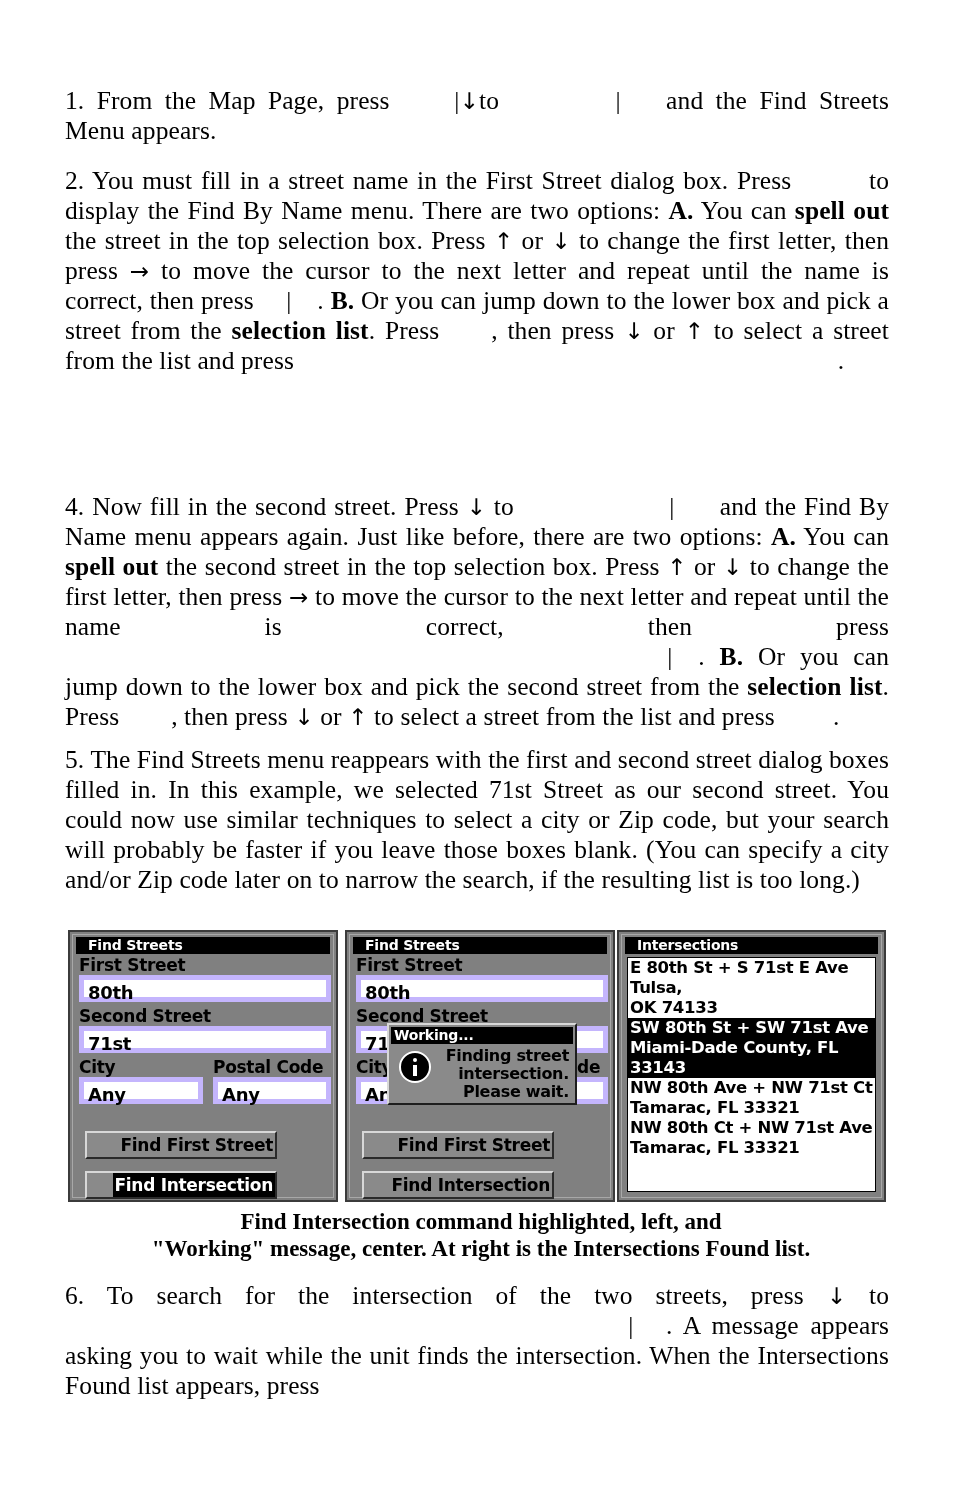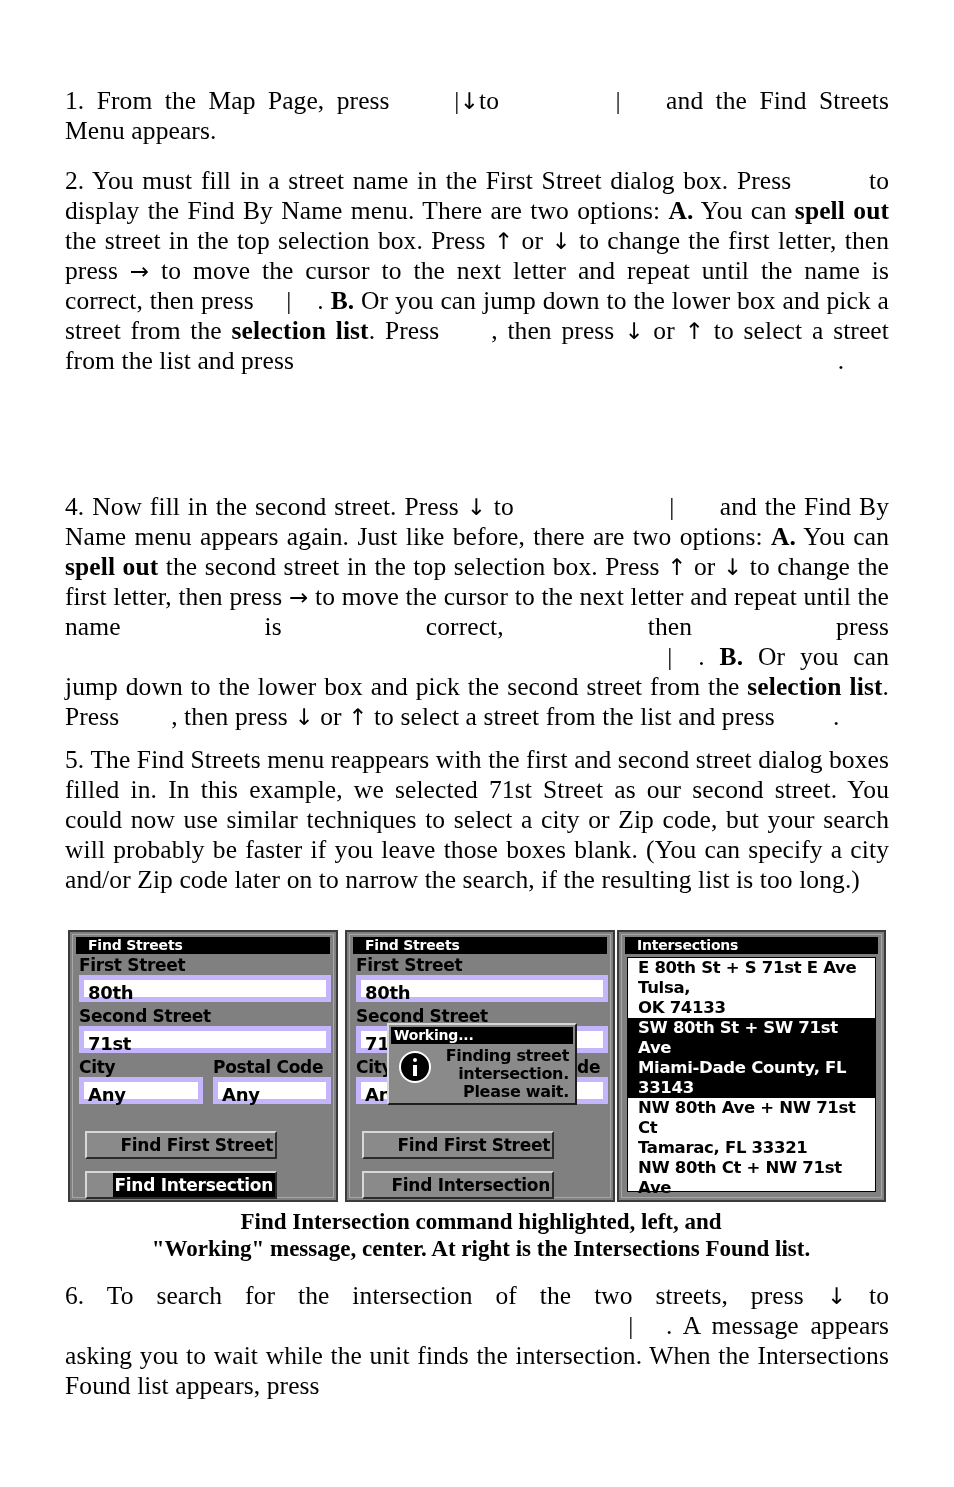--- a/index.html
+++ b/index.html
@@ -209,21 +209,21 @@
   
   .list-area {
     position: absolute;
     left: 5px; right: 5px;
     top: 22px; bottom: 5px;
     background: #ffffff;
     border: 1px solid #000000;
     box-sizing: border-box;
   }
   .list-item {
-    padding: 0 10px;
+    padding: 0 2px;
     font-size: 16.5px;
     font-weight: bold;
     line-height: 20px;
     color: #000000;
     letter-spacing: -0.3px;
     white-space: pre-line;
   }
   .list-item.highlighted {
     background: #000000;
     color: #ffffff;

